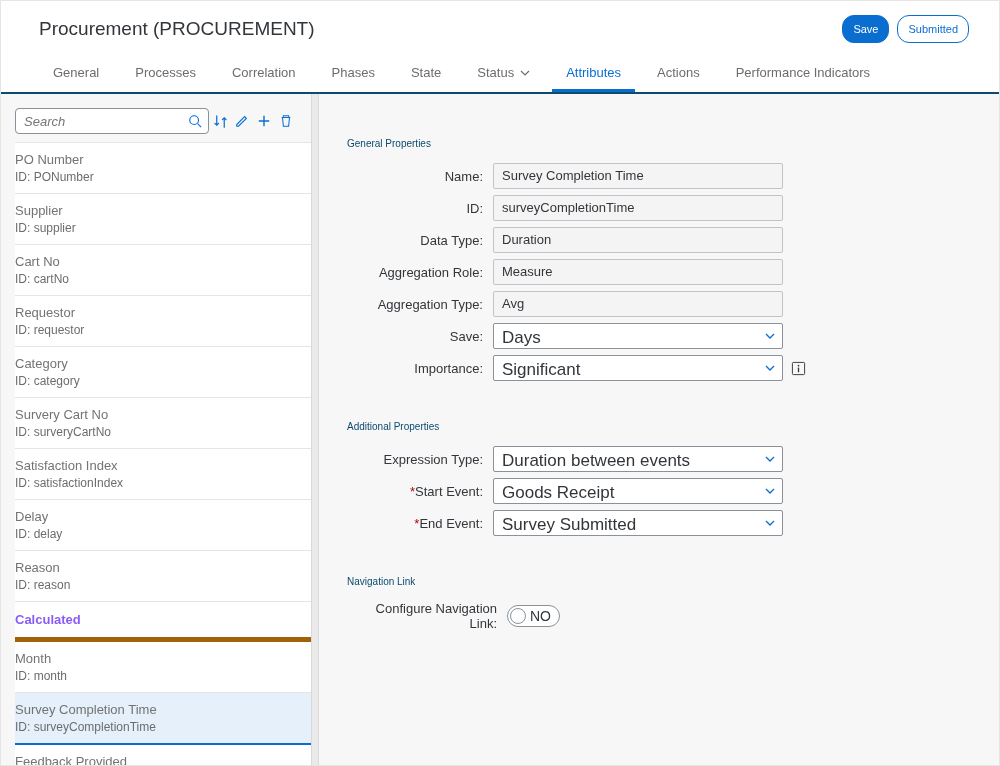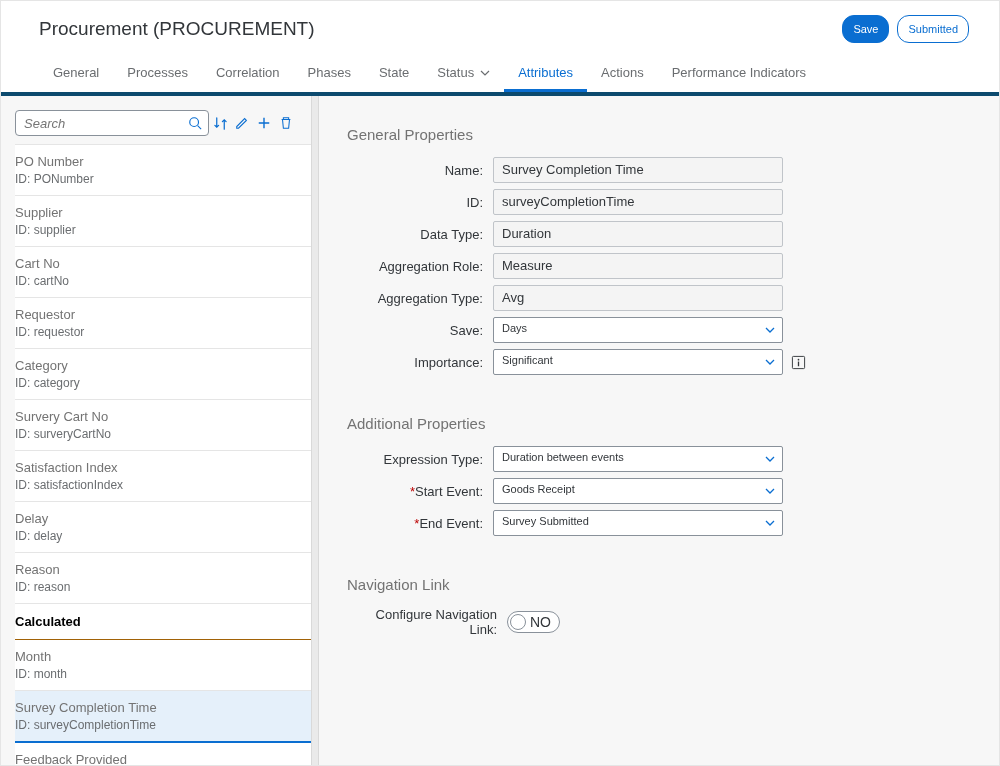--- a/index.html
+++ b/index.html
@@ -4,48 +4,48 @@
 <style>
 * { box-sizing: border-box; margin: 0; padding: 0; }
 body { font-family: "Segoe UI", Arial, sans-serif; font-size: 13px; color: #32363a; background: #fff; }
 .page { width: 1000px; height: 766px; border: 1px solid #e5e5e5; display: flex; flex-direction: column; overflow: hidden; }
 .header { display: flex; align-items: center; justify-content: space-between; padding: 14px 30px 10px 38px; }
 .header-title { font-size: 19px; font-weight: 400; color: #32363a; }
 .header-actions { display: flex; gap: 8px; }
 .btn { font-size: 11px; padding: 4px 10px; border-radius: 12px; cursor: pointer; border: 1px solid; line-height: 18px; }
 .btn-primary { background: #0a6ed1; color: #fff; border-color: #0a6ed1; }
 .btn-secondary { background: #fff; color: #0a6ed1; border-color: #0a6ed1; }
-.tabs { display: flex; gap: 0; padding: 0 38px; border-bottom: 4px solid #0c4a6e; font-size: 13px; }
+.tabs { display: flex; gap: 8px; padding: 0 38px; border-bottom: 2px solid #0c4a6e; font-size: 13px; }
 .tab { padding: 12px 14px 12px 14px; color: #6a6d70; cursor: pointer; display: flex; align-items: center; gap: 6px; }
 .tab.active { color: #0a6ed1; border-bottom: 3px solid #0a6ed1; padding-bottom: 9px; }
 .content { flex: 1; display: flex; background: #f7f7f7; overflow: hidden; }
 .sidebar { width: 310px; padding: 14px 0 0 14px; display: flex; flex-direction: column; overflow: hidden; }
 .toolbar { display: flex; align-items: center; gap: 0; padding-right: 14px; margin-bottom: 8px; }
 .search-wrap { flex: 1; position: relative; }
 .search-input { width: 100%; border: 1px solid #89919a; border-radius: 4px; padding: 4px 28px 4px 8px; font-size: 13px; font-style: italic; color: #6a6d70; height: 26px; background: #fff; }
 .search-icon { position: absolute; right: 7px; top: 50%; transform: translateY(-50%); color: #0a6ed1; }
 .tb-icon { width: 22px; height: 22px; display: flex; align-items: center; justify-content: center; color: #0a6ed1; cursor: pointer; }
 .list { flex: 1; overflow-y: auto; border-top: 1px solid #e5e5e5; position: relative; }
 .list::-webkit-scrollbar { width: 8px; }
 .list::-webkit-scrollbar-thumb { background: #c7c7c7; border-radius: 4px; }
 .list-item { padding: 9px 14px 9px 0; border-bottom: 1px solid #e5e5e5; background: #fff; cursor: pointer; }
 .list-item .li-title { font-size: 13px; color: #737373; margin-bottom: 3px; }
 .list-item .li-sub { font-size: 12px; color: #6a6d70; }
 .list-item.selected { background: #e5f0fa; border-bottom: 2px solid #0a6ed1; }
-.list-section { padding: 10px 0 10px 0; font-weight: 700; color: #000000; background: #fff; border-bottom: 1px solid #a16207; }
+.list-section { padding: 10px 0 10px 0; font-weight: 700; color: #8b5cf6; background: #fff; border-bottom: 5px solid #a16207; }
 .splitter { width: 8px; background: #eaeaea; border-left: 1px solid #d9d9d9; border-right: 1px solid #d9d9d9; cursor: col-resize; }
 .detail { flex: 1; padding: 24px 56px 0 28px; overflow-y: auto; }
-.section-title { font-size: 15px; color: #737373; margin-bottom: 14px; margin-top: 6px; }
+.section-title { font-size: 10px; color: #0c4a6e; margin-bottom: 14px; margin-top: 20px; }
 .form { margin-bottom: 40px; }
 .form-row { display: flex; align-items: center; margin-bottom: 6px; }
 .form-label { width: 146px; text-align: right; padding-right: 10px; font-size: 13px; color: #32363a; }
 .form-label .req { color: #b00; }
 .form-field { flex: 0 0 290px; position: relative; }
 .input-ro { width: 100%; border: 1px solid #c0c4c9; background: #f4f4f4; color: #32363a; font-size: 13px; padding: 4px 8px; height: 26px; border-radius: 2px; }
-.input-sel { width: 100%; border: 1px solid #89919a; background: #fff; color: #32363a; font-size: 11px; padding: 4px 24px 4px 8px; height: 26px; border-radius: 2px; position: relative; cursor: pointer; }
+.input-sel { width: 100%; border: 1px solid #89919a; background: #fff; color: #32363a; font-size: 17px; padding: 4px 24px 4px 8px; height: 26px; border-radius: 2px; position: relative; cursor: pointer; }
 .sel-chevron { position: absolute; right: 8px; top: 50%; transform: translateY(-50%); color: #0a6ed1; pointer-events: none; }
 .info-icon { margin-left: 8px; color: #32363a; display: inline-flex; }
 .toggle { display: inline-flex; align-items: center; border: 1px solid #89919a; border-radius: 12px; height: 22px; padding: 0 8px 0 2px; gap: 4px; background: #fff; cursor: pointer; font-size: 14px; color: #32363a; }
 .toggle-knob { width: 16px; height: 16px; border: 1px solid #89919a; border-radius: 50%; background: #fff; }
 svg { display: block; }
 </style>
 </head>
 <body>
 
 <div class="page">

